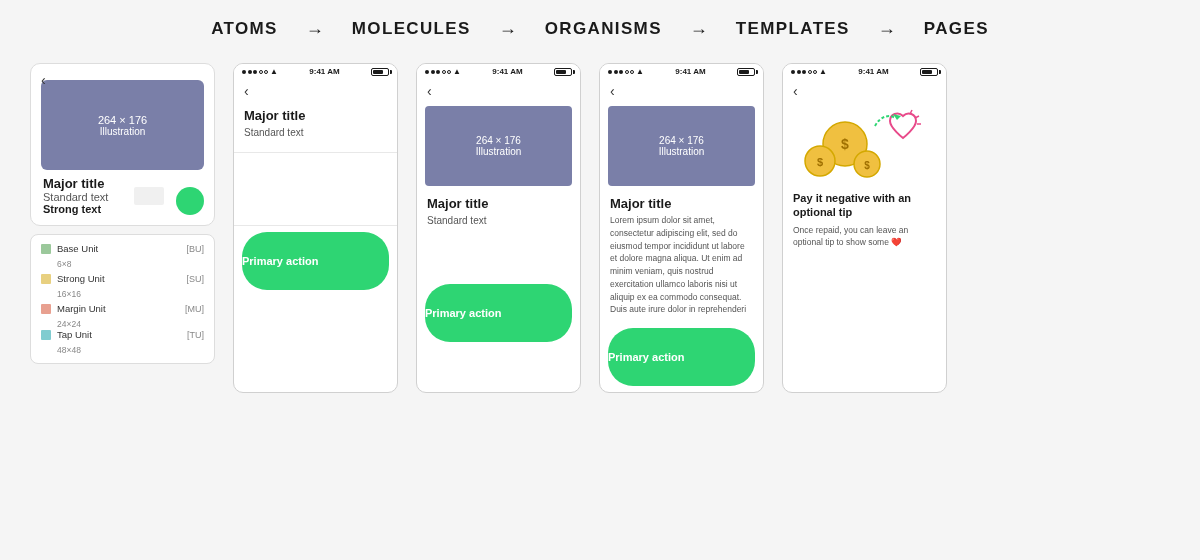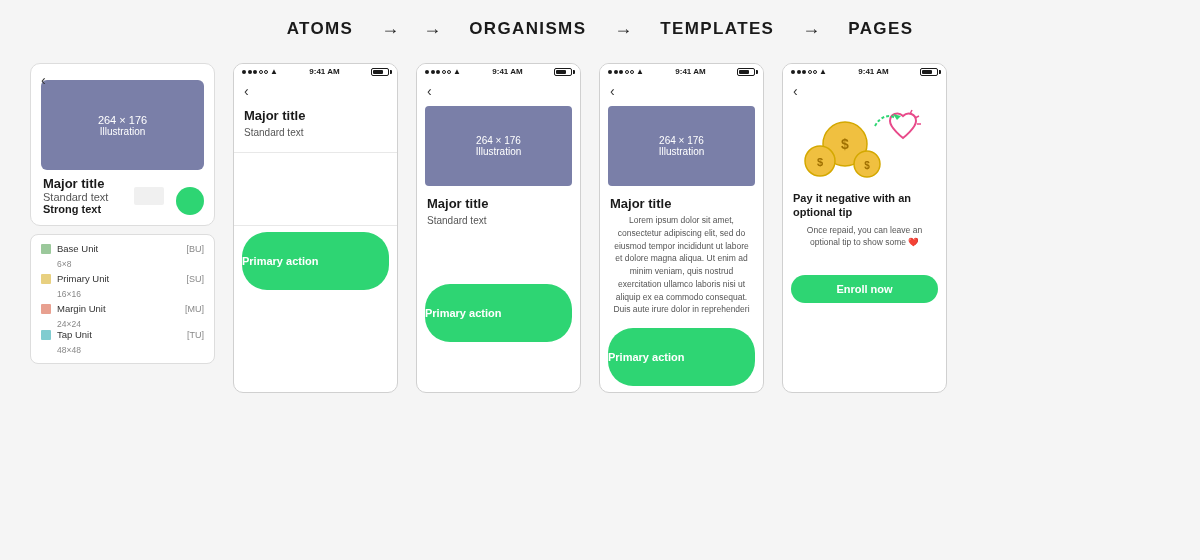--- a/index.html
+++ b/index.html
@@ -253,21 +253,20 @@
     }
     .phone-standard-text {
       font-size: 10px;
       color: #555;
       line-height: 1.4;
     }
     .phone-lorem {
       font-size: 8.5px;
       color: #555;
       line-height: 1.5;
-      text-align: center;
     }
     .phone-action-btn {
       background: #2ed573;
       border-radius: 25px;
       text-align: left;
       color: white;
       font-size: 11px;
       font-weight: 600;
       padding: 23px 0;
       margin: 6px 8px;
@@ -319,20 +318,21 @@
       padding: 8px 0;
       margin: 4px 8px;
     }
   </style>
 </head>
 <body>
 
 <div class="pipeline">
   <span class="pipeline-item">ATOMS</span>
   <span class="pipeline-arrow">→</span>
+  <span class="pipeline-item">MOLECULES</span>
   <span class="pipeline-arrow">→</span>
   <span class="pipeline-item">ORGANISMS</span>
   <span class="pipeline-arrow">→</span>
   <span class="pipeline-item">TEMPLATES</span>
   <span class="pipeline-arrow">→</span>
   <span class="pipeline-item">PAGES</span>
 </div>
 
 <div class="main">
 
@@ -354,21 +354,21 @@
 
     <div class="units-legend">
       <div class="unit-row">
         <div class="unit-color" style="background:#9bc89b;"></div>
         <span class="unit-name">Base Unit</span>
         <span class="unit-code">[BU]</span>
       </div>
       <div style="margin-left:16px;font-size:8.5px;color:#888;margin-bottom:4px;">6×8</div>
       <div class="unit-row">
         <div class="unit-color" style="background:#e8d080;"></div>
-        <span class="unit-name">Primary Unit</span>
+        <span class="unit-name">Strong Unit</span>
         <span class="unit-code">[SU]</span>
       </div>
       <div style="margin-left:16px;font-size:8.5px;color:#888;margin-bottom:4px;">16×16</div>
       <div class="unit-row">
         <div class="unit-color" style="background:#e8a090;"></div>
         <span class="unit-name">Margin Unit</span>
         <span class="unit-code">[MU]</span>
       </div>
       <div style="margin-left:16px;font-size:8.5px;color:#888;">24×24</div>
       <div class="unit-row">
@@ -528,17 +528,16 @@
 
           <circle cx="72" cy="58" r="13" fill="#f0c040" stroke="#d4a800" stroke-width="1.5"></circle>
           <text x="72" y="63" text-anchor="middle" font-size="10" font-weight="bold" fill="#a07000">$</text>
         </svg>
       </div>
 
       <div class="phone-content">
         <div class="phone-major-title" style="font-size:11px;line-height:1.3;margin-bottom:4px;">Pay it negative with an optional tip</div>
         <div class="phone-lorem" style="margin-bottom:16px;">Once repaid, you can leave an optional tip to show some ❤️</div>
       </div>
-      <div class="enroll-btn">Enroll now</div>
     </div>
   </div>
 
 </div>
 
 </body></html>

